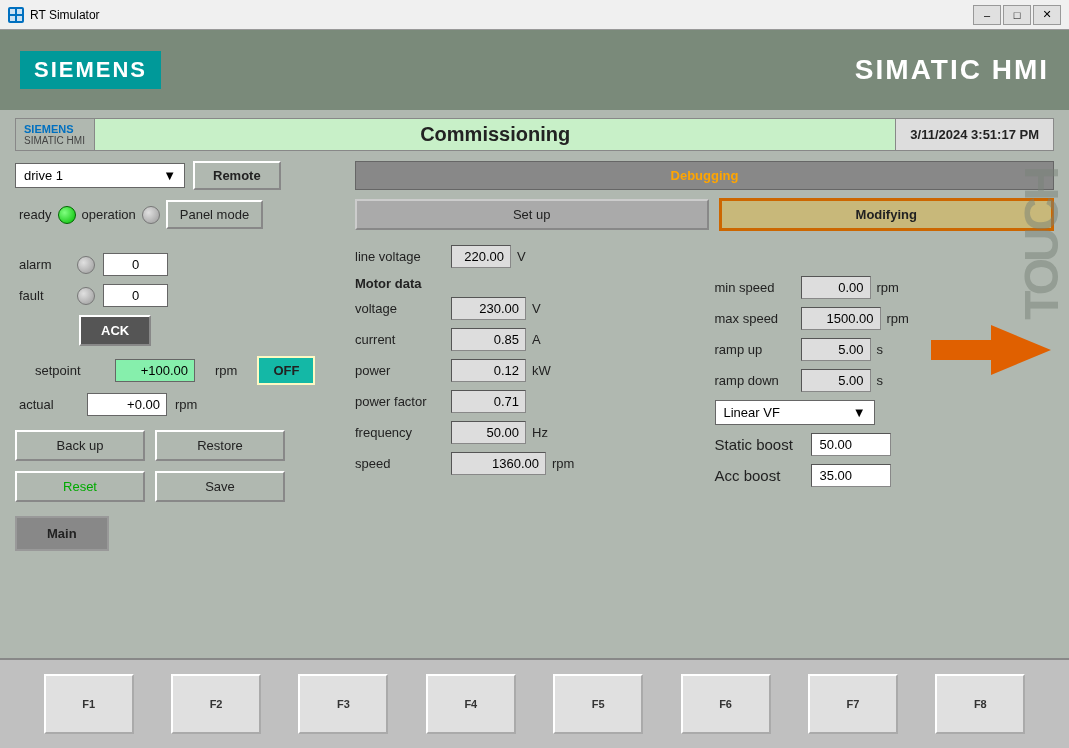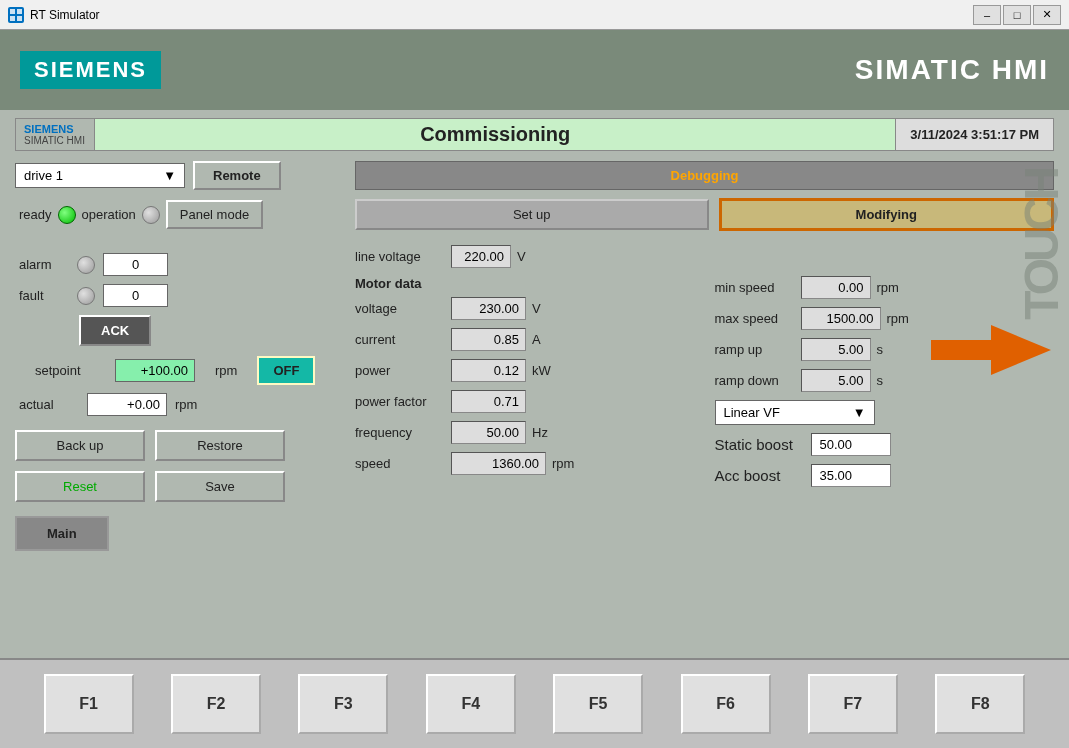--- a/index.html
+++ b/index.html
@@ -552,21 +552,21 @@
     .fkey {
       background: #e0e0e0;
       border: 2px solid #aaa;
       border-top-color: #fff;
       border-left-color: #fff;
       width: 90px;
       height: 60px;
       display: flex;
       align-items: center;
       justify-content: center;
-      font-size: 16px;
+      font-size: 11px;
       font-weight: bold;
       color: #333;
       cursor: pointer;
     }
 
     
     .orange-arrow {
       position: absolute;
       right: 18px;
       top: 215px;

